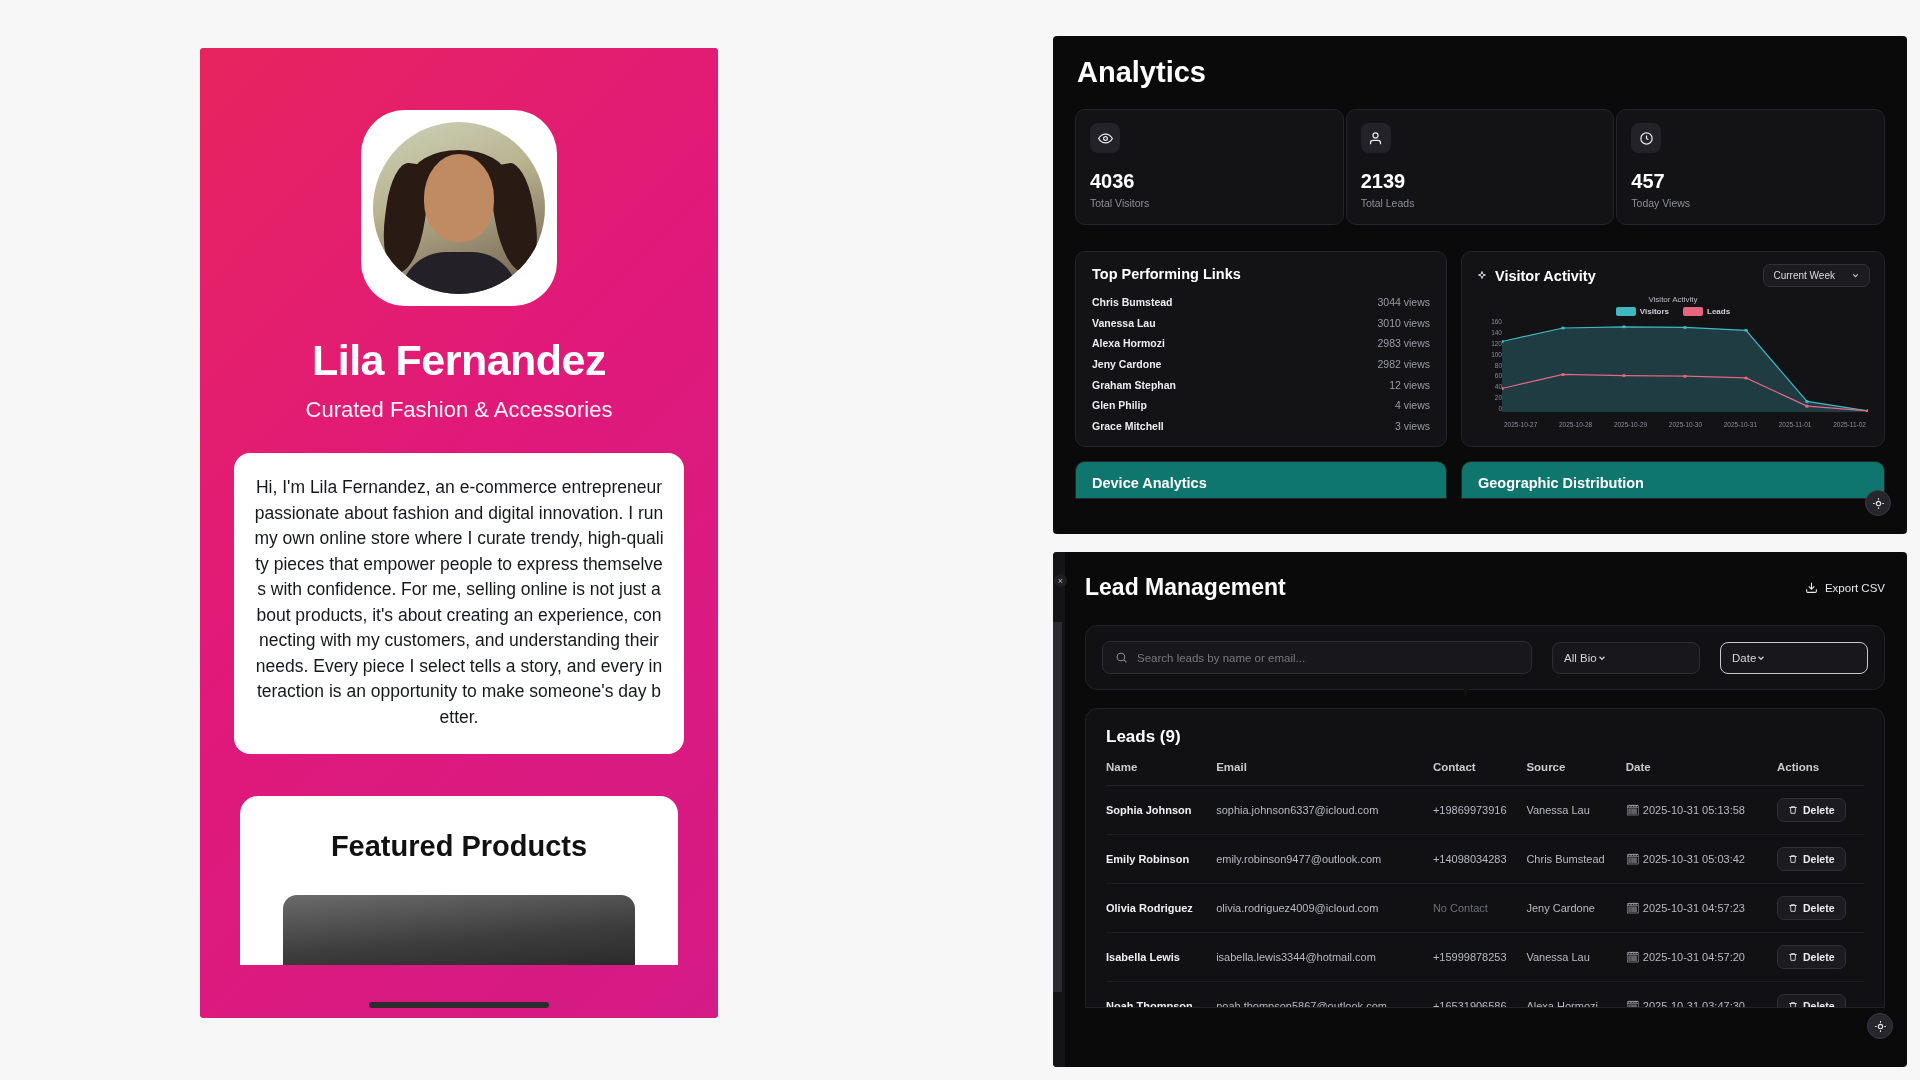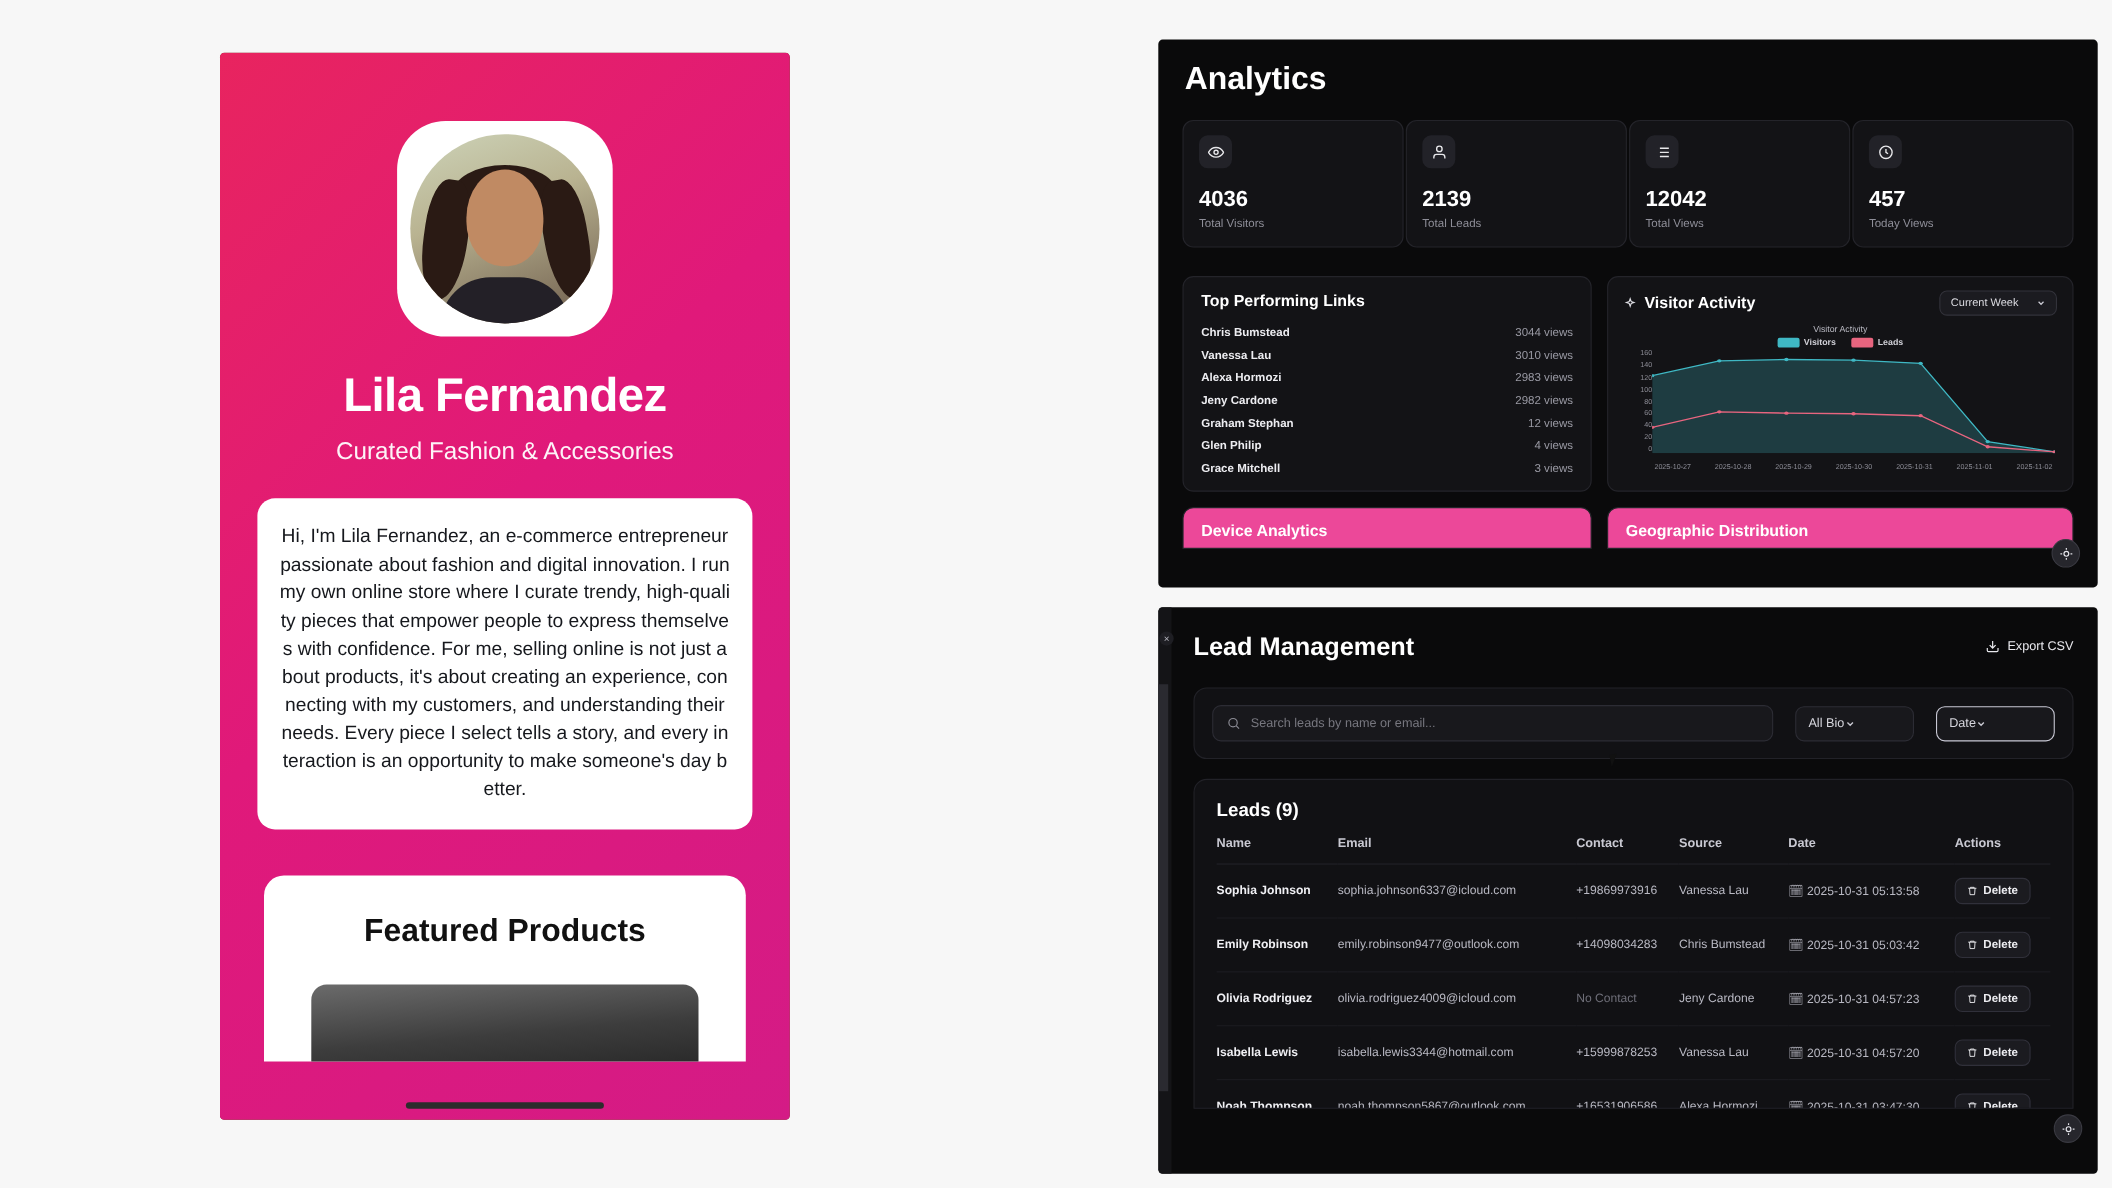--- a/index.html
+++ b/index.html
@@ -150,21 +150,21 @@
     font-size: 6.5px; color: #8c8c96; text-align: right;
   }
   .x-ticks {
     position: absolute; left: 28px; right: 4px; bottom: 0;
     display: flex; justify-content: space-between;
     font-size: 6.5px; color: #8c8c96;
   }
   .svg-holder { position: absolute; left: 26px; right: 2px; top: 0; bottom: 16px; }
 
   .bottom-panels { display: flex; gap: 14px; padding: 14px 22px 0; }
-  .bp { background: #ec4899; border: 1px solid #24242a; border-radius: 10px 10px 0 0;
+  .bp { background: #0f766e; border: 1px solid #24242a; border-radius: 10px 10px 0 0;
         padding: 13px 16px; height: 38px; }
   .bp h3 { font-size: 14.5px; font-weight: bold; }
   .bp.left { width: 372px; }
   .bp.right { flex: 1; }
 
   .theme-fab {
     position: absolute; right: 16px; bottom: 18px;
     width: 26px; height: 26px; border-radius: 50%;
     background: #26262c; border: 1px solid #3a3a42;
     display: flex; align-items: center; justify-content: center;
@@ -209,21 +209,21 @@
     background: #18181c; border: 1px solid #2c2c34; border-radius: 8px;
     padding: 9px 12px;
   }
   .search-wrap input {
     background: transparent; border: 0; outline: 0;
     color: #d5d5dc; font-size: 11.5px; width: 100%;
     font-family: "Liberation Sans", sans-serif;
   }
   .search-wrap input::placeholder { color: #77777f; }
   .sel {
-    width: 108px; background: #18181c; border: 1px solid #2c2c34;
+    width: 148px; background: #18181c; border: 1px solid #2c2c34;
     border-radius: 8px; padding: 9px 11px;
     display: flex; align-items: center; 
     font-size: 11.5px; color: #d5d5dc;
   }
   .sel.active { border-color: #c8c8d4; }
 
   .leads-table-card {
     margin: 18px 22px 0 32px;
     background: #111114; border: 1px solid #222228;
     border-radius: 12px 12px 0 0;
@@ -306,34 +306,20 @@
       </div>
       <div class="stat-card">
         <div class="stat-icon">
           <svg width="15" height="15" viewBox="0 0 24 24" fill="none" stroke="currentColor" stroke-width="2">
               <path d="M20 21v-2a4 4 0 0 0-4-4H8a4 4 0 0 0-4 4v2"></path>
               <circle cx="12" cy="7" r="4"></circle>
             </svg>
         </div>
         <div class="stat-value">2139</div>
         <div class="stat-label">Total Leads</div>
-      </div>
-      <div class="stat-card">
-        <div class="stat-icon">
-          <svg width="15" height="15" viewBox="0 0 24 24" fill="none" stroke="currentColor" stroke-width="2">
-              <line x1="8" y1="6" x2="21" y2="6"></line>
-              <line x1="8" y1="12" x2="21" y2="12"></line>
-              <line x1="8" y1="18" x2="21" y2="18"></line>
-              <line x1="3" y1="6" x2="3.01" y2="6"></line>
-              <line x1="3" y1="12" x2="3.01" y2="12"></line>
-              <line x1="3" y1="18" x2="3.01" y2="18"></line>
-            </svg>
-        </div>
-        <div class="stat-value">12042</div>
-        <div class="stat-label">Total Views</div>
       </div>
       <div class="stat-card">
         <div class="stat-icon">
           <svg width="15" height="15" viewBox="0 0 24 24" fill="none" stroke="currentColor" stroke-width="2">
               <circle cx="12" cy="12" r="9"></circle>
               <polyline points="12 7 12 12 15 14"></polyline>
             </svg>
         </div>
         <div class="stat-value">457</div>
         <div class="stat-label">Today Views</div>

